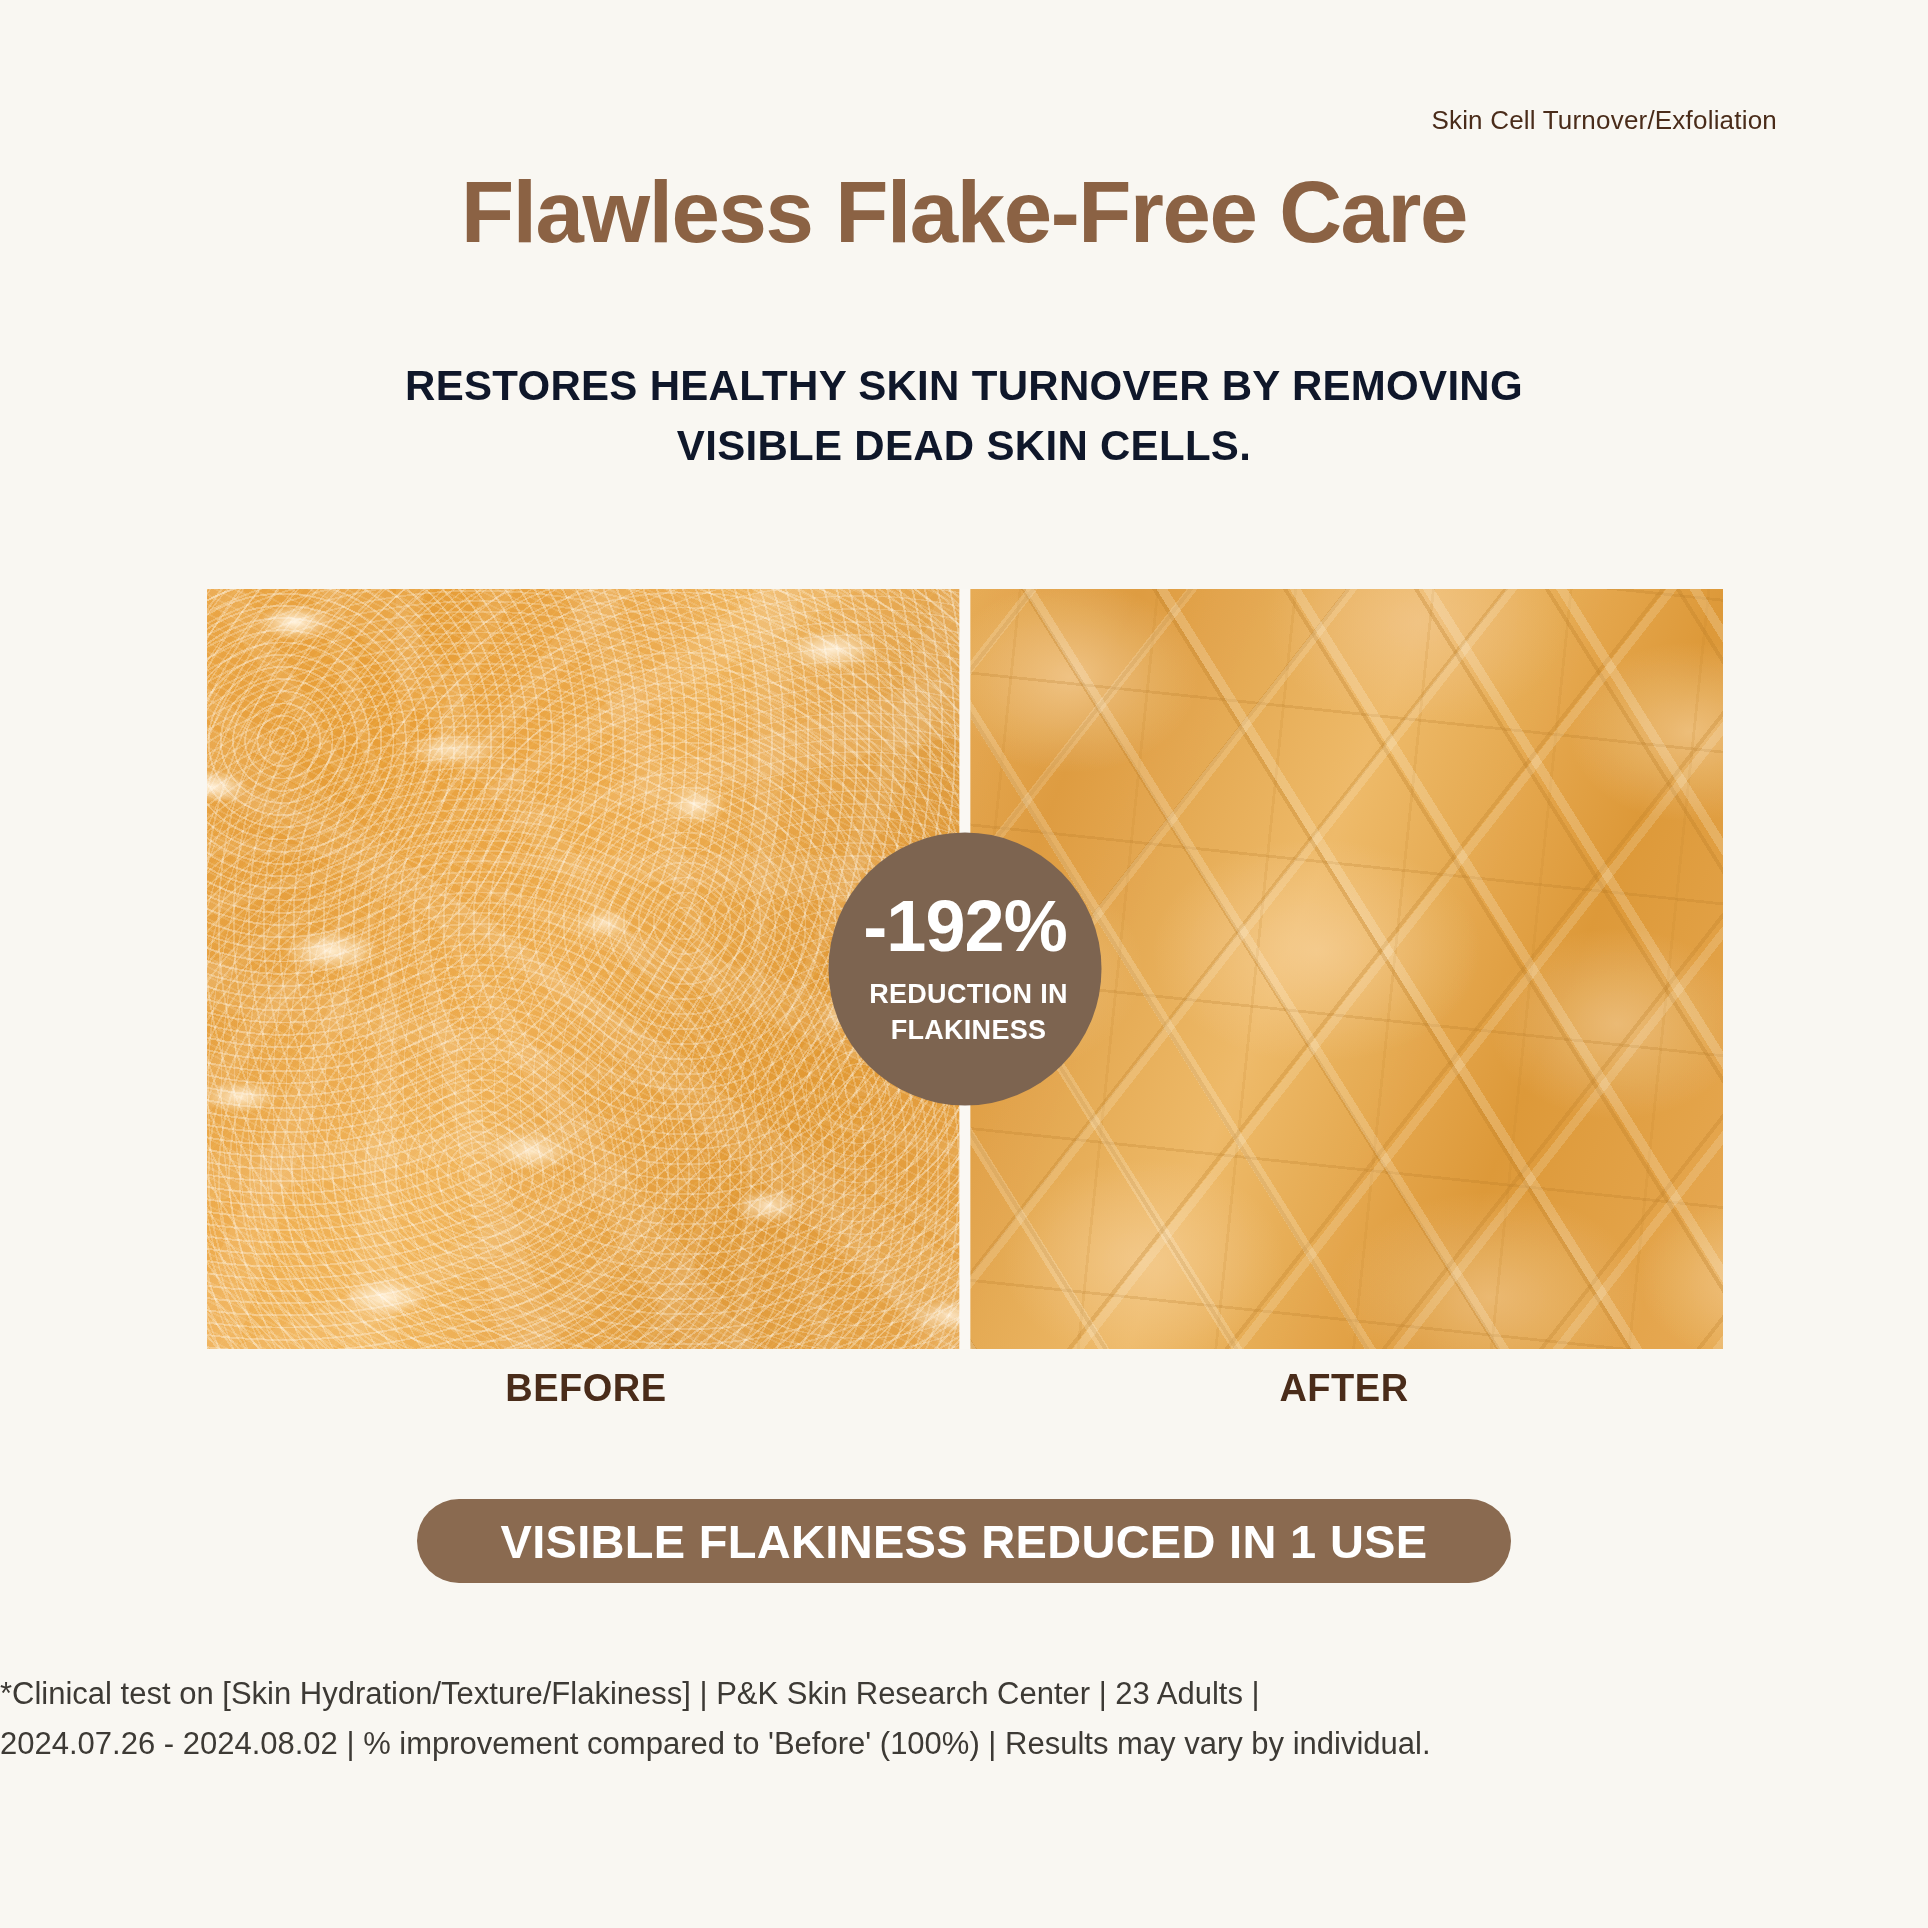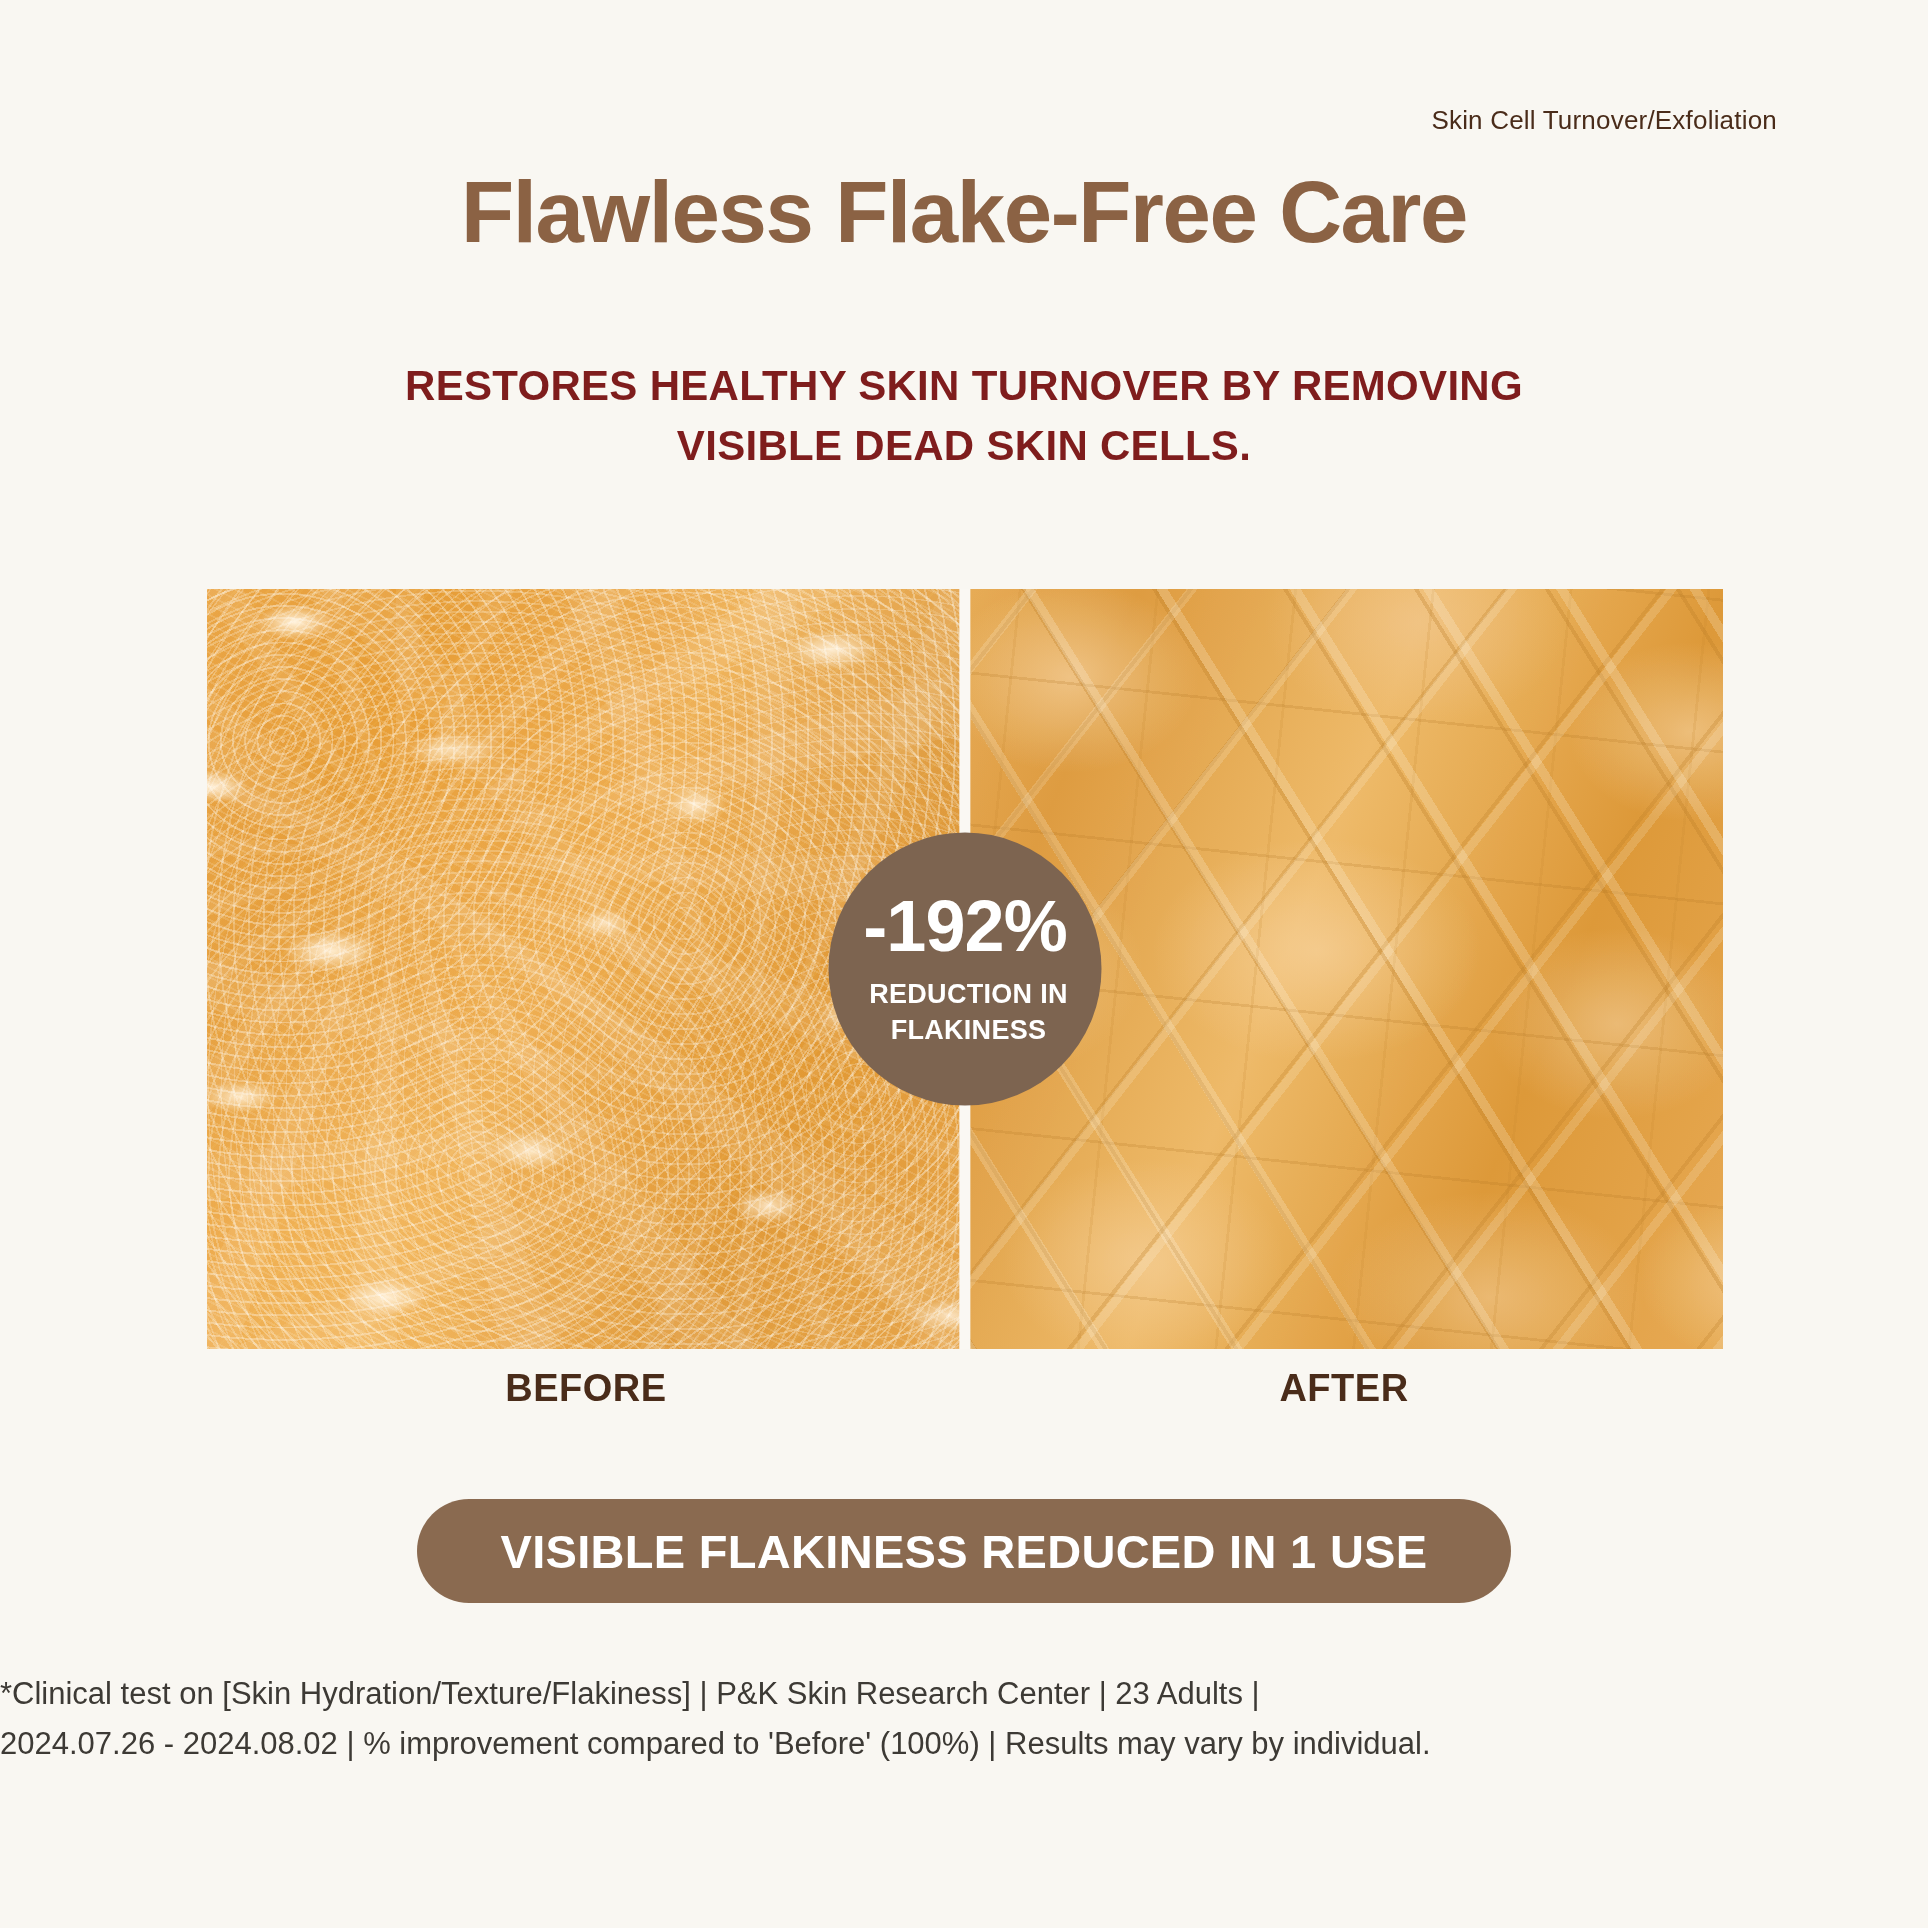--- a/index.html
+++ b/index.html
@@ -38,21 +38,21 @@
     letter-spacing:-1.4px;
     color:#8b6244;
     line-height:1.05;
   }
 
   
   .subtitle {
     position:absolute;
     top:356px; left:0; width:1928px;
     text-align:center;
-    color:#7f1d1d;
+    color:#0f172a;
     font-size:42px;
     font-weight:700;
     letter-spacing:0.3px;
     line-height:1.42;
   }
   .subtitle span { display:block; }
 
   
   .panel {
     position:absolute;
@@ -202,21 +202,21 @@
     font-weight:700;
     letter-spacing:0.5px;
     color:#4a2c1a;
   }
 
   
   .pill {
     position:absolute;
     left:50%; top:1499px;
     transform:translateX(-50%);
-    width:1094px; height:104px;
+    width:1094px; height:84px;
     border-radius:53px;
     background:#8a6a50;
     display:flex;
     align-items:center;
     justify-content:center;
     color:#ffffff;
     font-size:47px;
     font-weight:700;
     letter-spacing:0.3px;
     white-space:nowrap;

